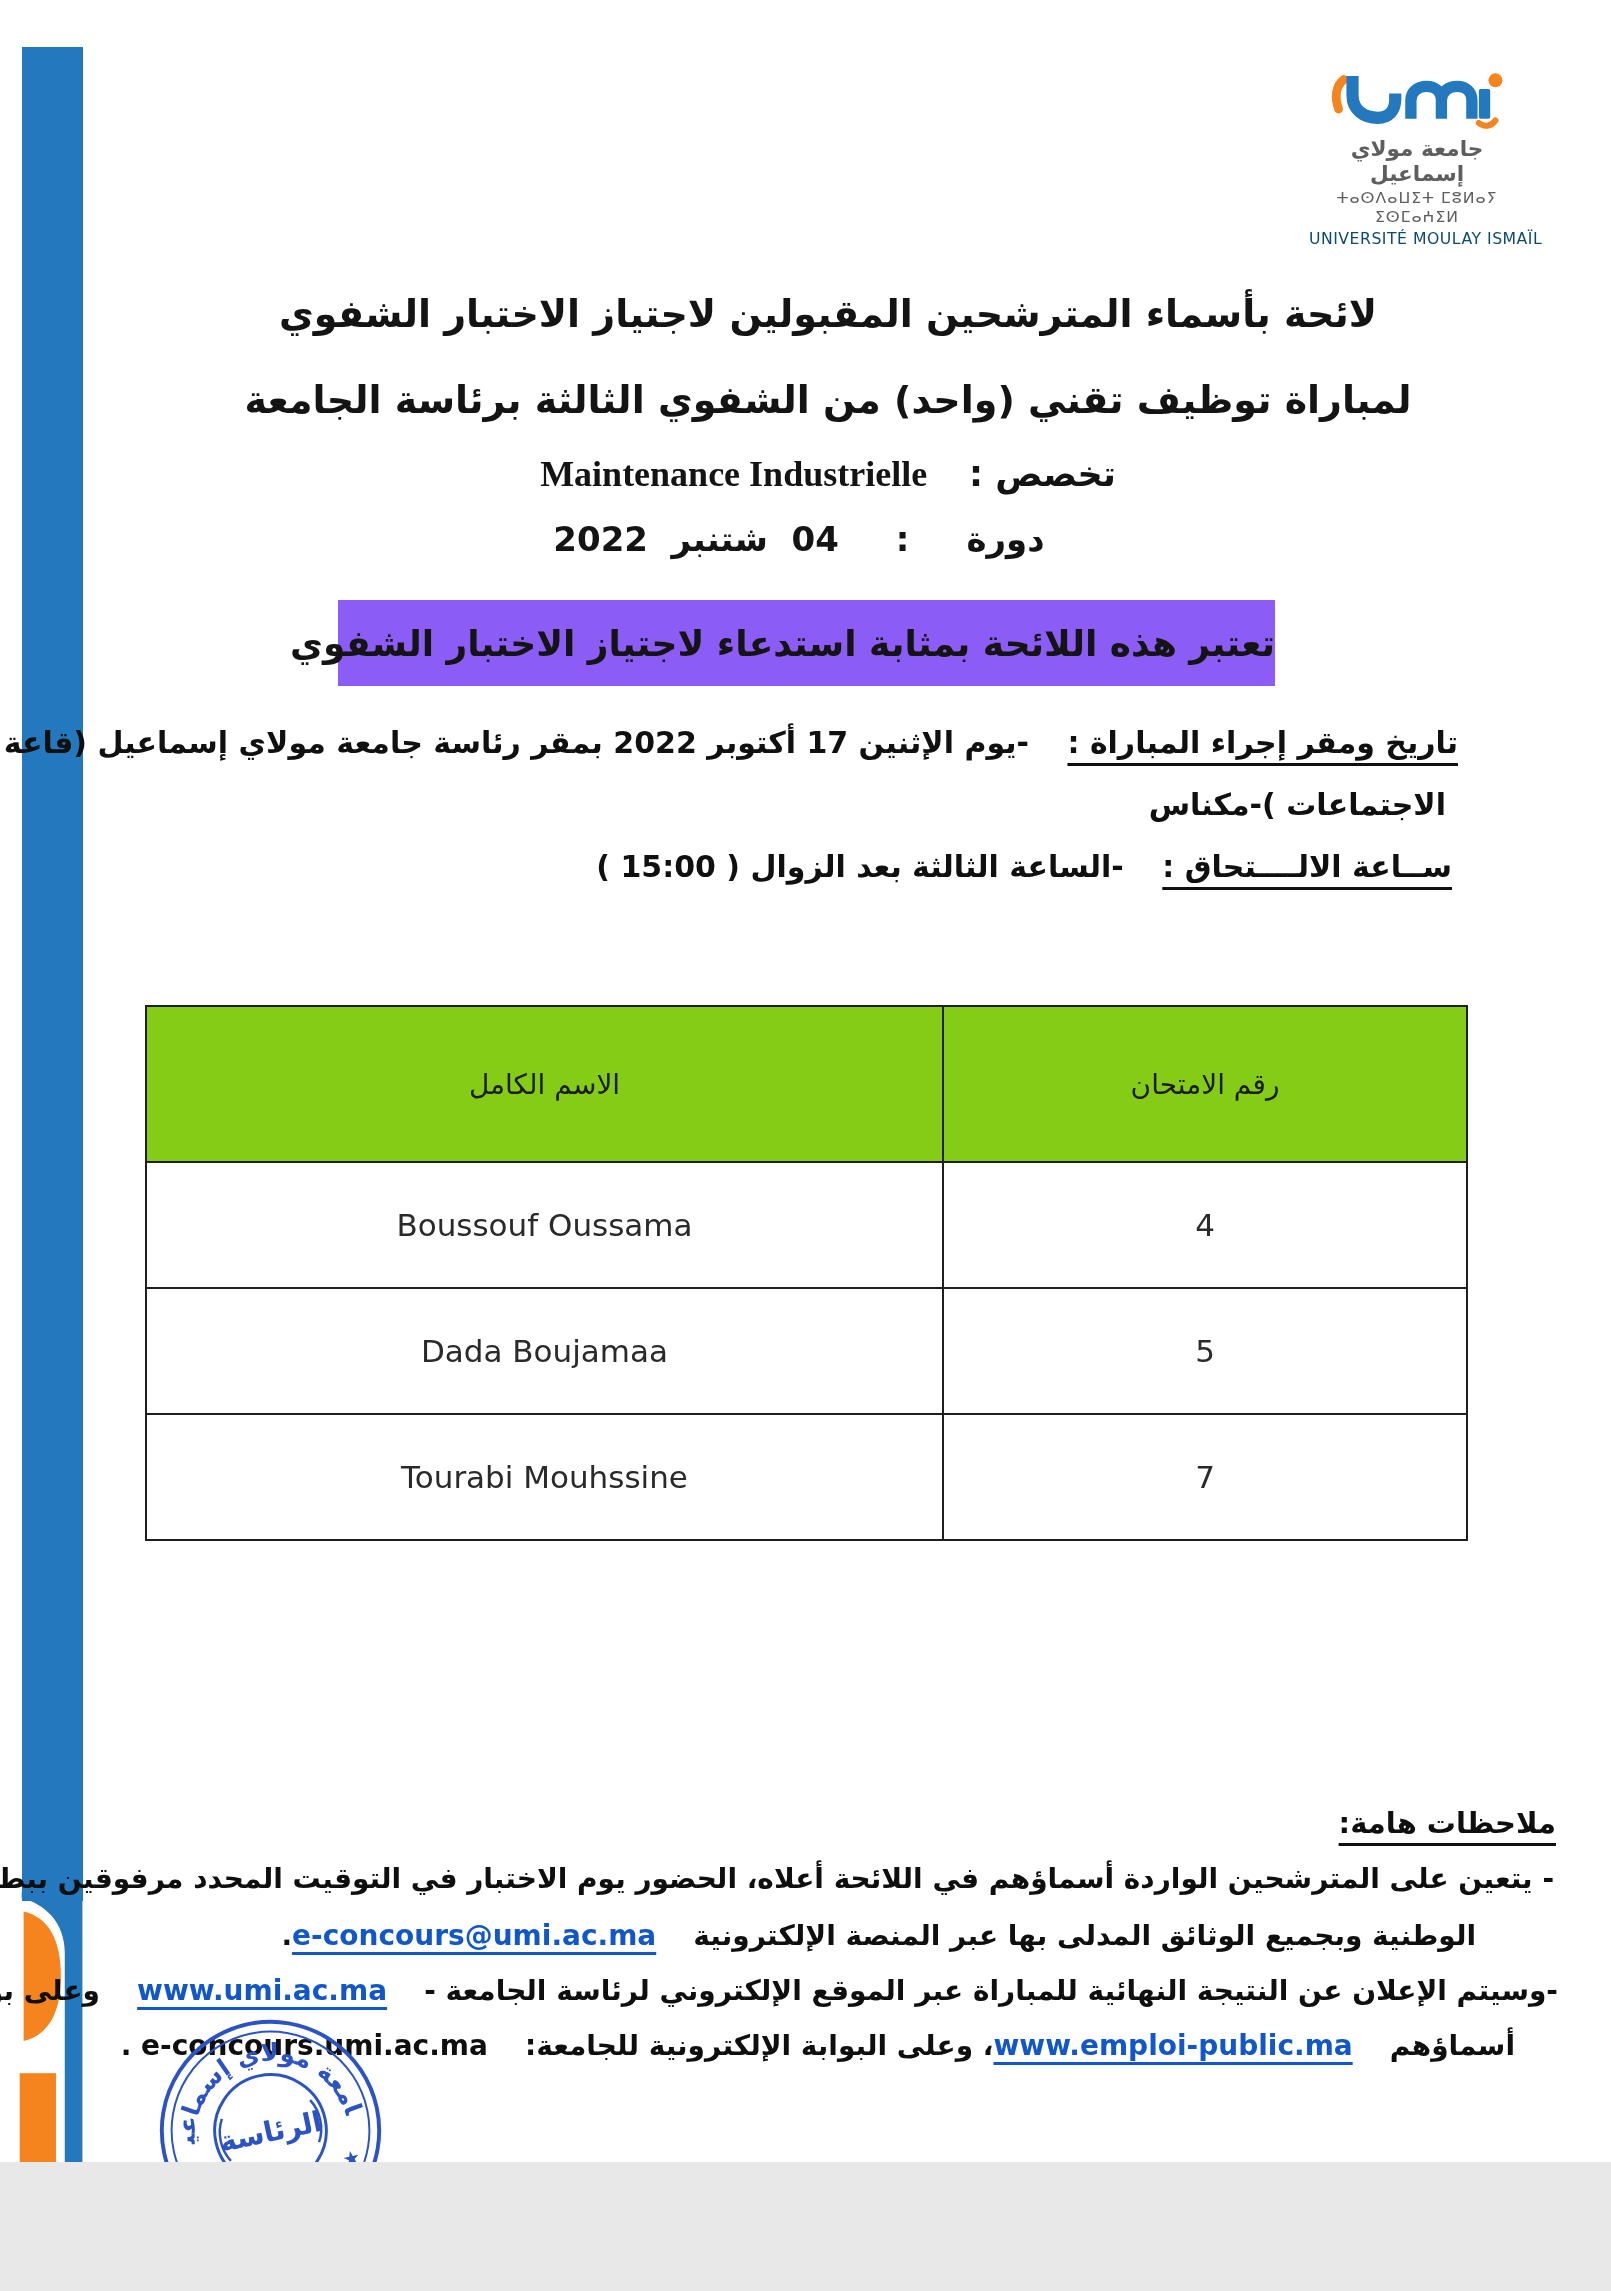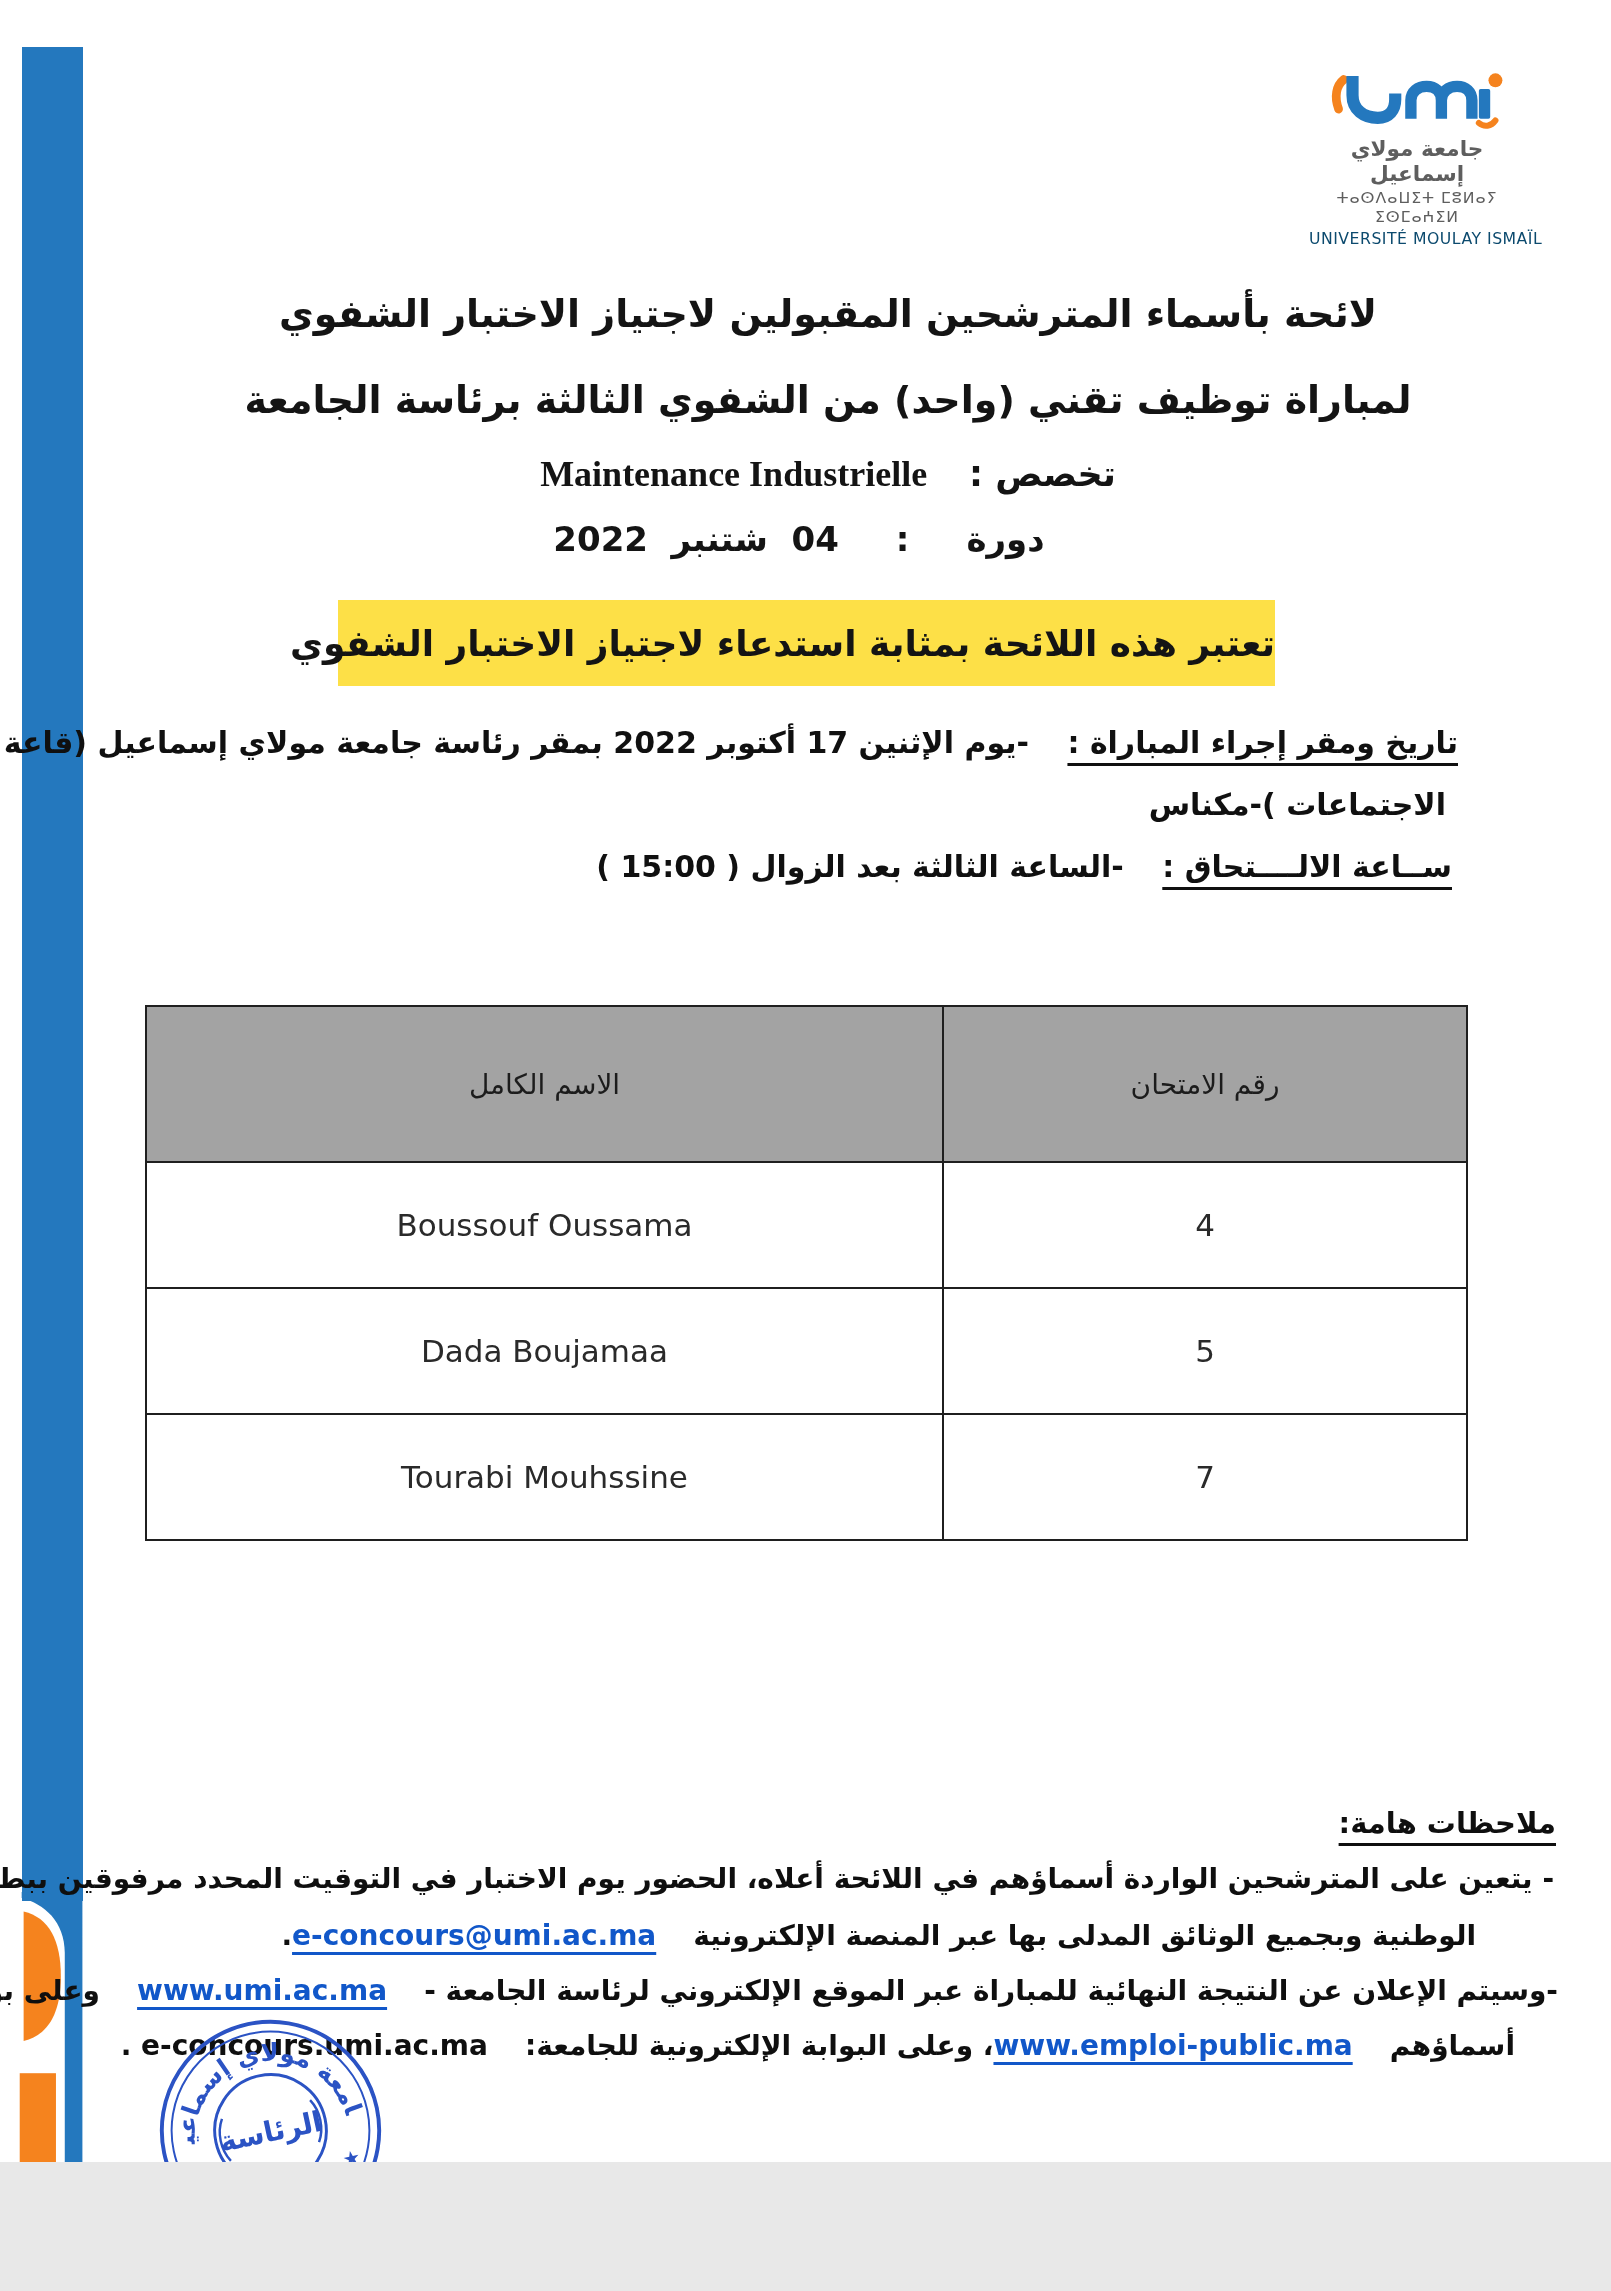--- a/index.html
+++ b/index.html
@@ -23,33 +23,33 @@
   .title{position:absolute;left:127px;width:1402px;text-align:center;direction:rtl;
          font-weight:bold;font-size:38px;white-space:nowrap;}
   .t1{top:292px;} .t2{top:378px;}
   .spec{position:absolute;left:127px;top:453px;width:1402px;text-align:center;direction:rtl;
         font-weight:bold;font-size:35px;white-space:nowrap;}
   .spec .latin{font-family:"Liberation Serif",serif;font-weight:600;font-size:36px;direction:ltr;unicode-bidi:embed;}
   .session{position:absolute;left:98px;top:519px;width:1402px;direction:rtl;display:flex;
            justify-content:center;gap:57px;font-weight:bold;font-size:34px;}
   .session .val{word-spacing:11.8px;}
 
-  .banner{position:absolute;left:338px;top:600px;width:937px;height:86px;background:#fde047;
+  .banner{position:absolute;left:338px;top:600px;width:937px;height:86px;background:#8b5cf6;
           direction:rtl;text-align:right;font-weight:bold;font-size:36px;line-height:88px;white-space:nowrap;}
 
   
   .dline{position:absolute;direction:rtl;font-weight:bold;font-size:30px;white-space:nowrap;color:#101010;}
   .d1{right:153px;top:725px;} .d2{right:165px;top:787px;} .d3{right:159px;top:849px;}
   .ul{text-decoration:underline;text-underline-offset:9.8px;text-decoration-thickness:2.5px;}
   .sp{display:inline-block;width:17.6px;}
 
   
   .table{position:absolute;left:145px;top:1005px;width:1319px;border:2.9px solid #1f1f1f;background:#fff;}
   .trow{display:flex;border-top:2.5px solid #1f1f1f;height:124px;}
-  .trow.thead{border-top:none;height:154px;background:#a3a3a3;}
+  .trow.thead{border-top:none;height:154px;background:#84cc16;}
   .c1{width:795px;border-right:2.5px solid #1f1f1f;display:flex;align-items:center;justify-content:center;}
   .c2{flex:1;display:flex;align-items:center;justify-content:center;}
   .hcell{font-size:28px;color:#1c1c1c;direction:rtl;}
   .bcell{font-size:31px;color:#2a2a2a;}
 
   
   .nline{position:absolute;direction:rtl;font-weight:bold;font-size:28px;white-space:nowrap;color:#0f0f0f;}
   .nh{right:55px;top:1806px;font-size:29px;}
   .n1{right:57px;top:1862px;}
   .n2{right:135px;top:1919px;}

